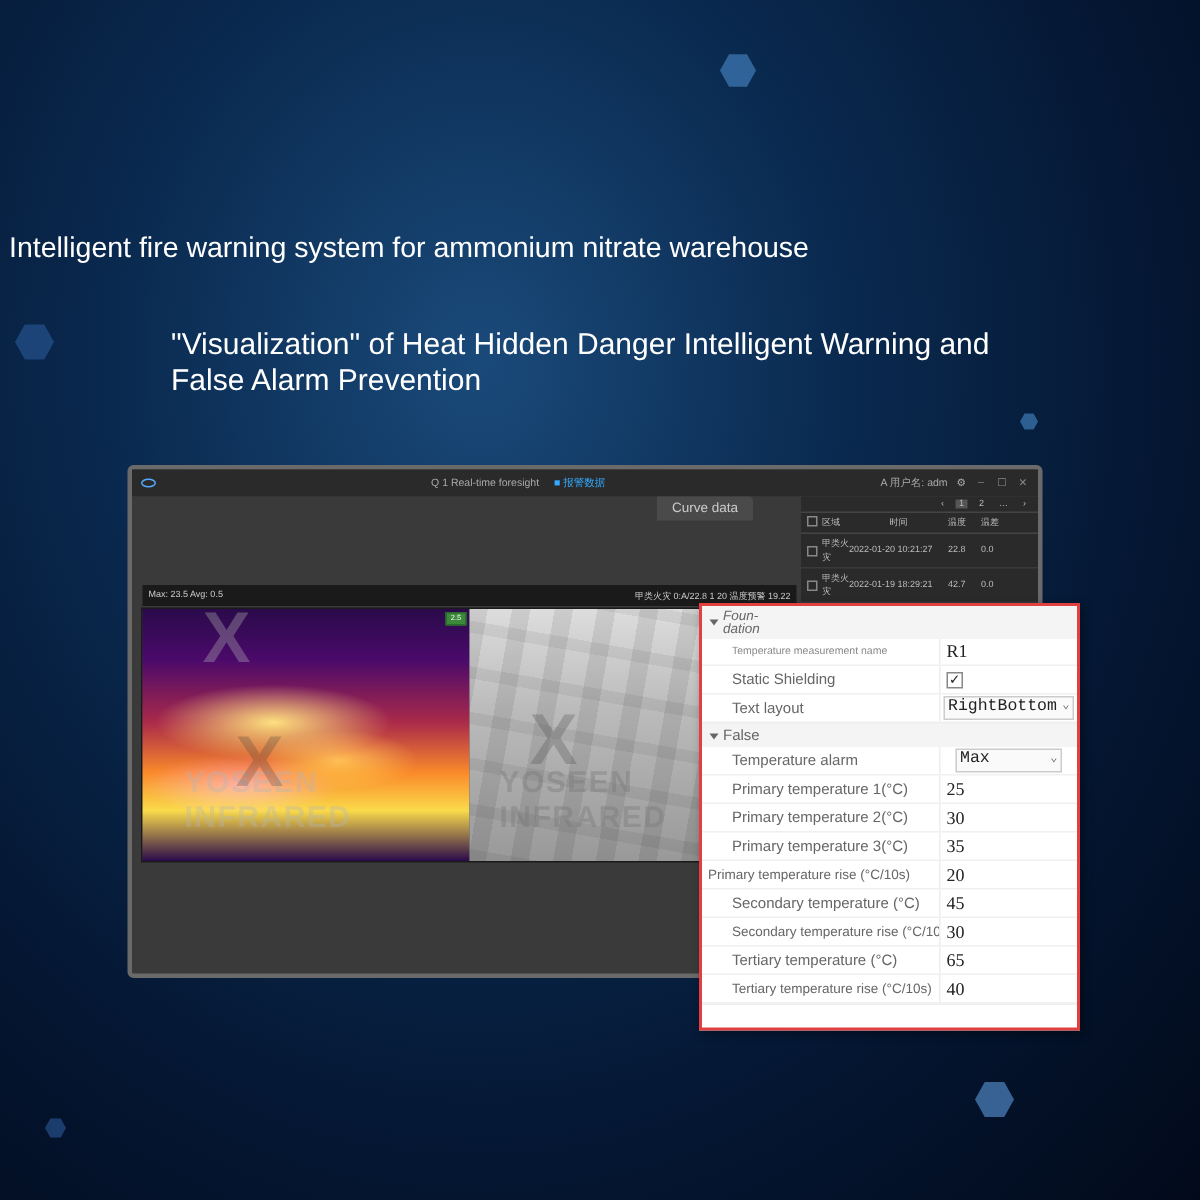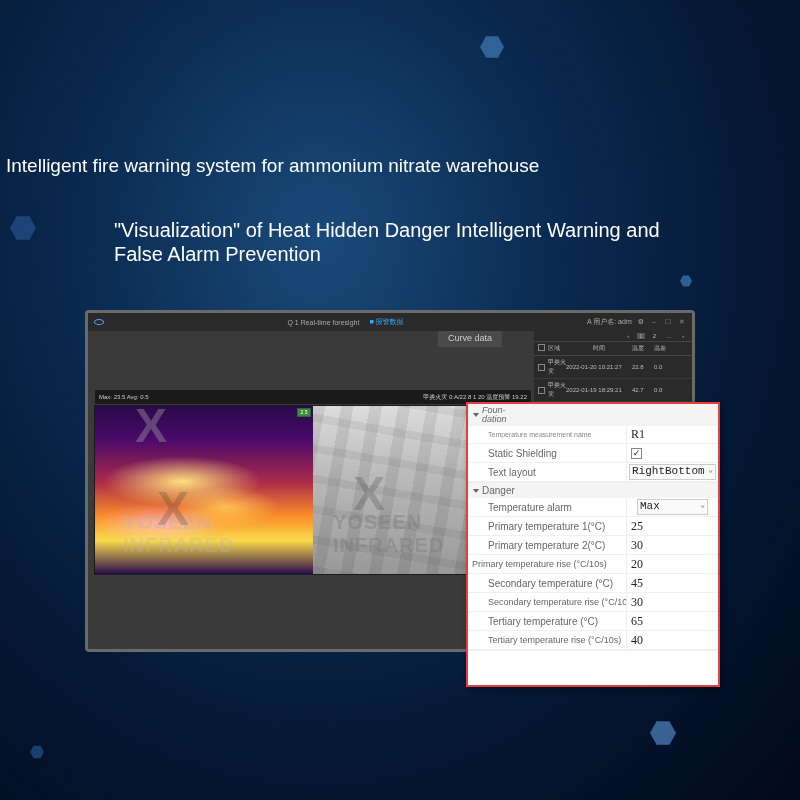--- a/index.html
+++ b/index.html
@@ -184,39 +184,43 @@
         <div class="dropdown">
             <span>RightBottom</span>
             <span class="arrow">⌄</span>
           </div>
       </div>
     </div>
   </div>
   <div class="popup-section">
     <div class="sec-head">
         <span class="tri"></span>
-        <span>Danger</span>
+        <span>False</span>
       </div>
     <div class="prop-row">
       <div class="prop-label">Temperature alarm</div>
       <div class="prop-val" style="padding:0 10px;">
         <div class="dropdown">
             <span>Max</span>
             <span class="arrow">⌄</span>
           </div>
       </div>
     </div>
     <div class="prop-row">
         <div class="prop-label">Primary temperature 1(°C)</div>
         <div class="prop-val">25</div>
       </div>
     <div class="prop-row">
         <div class="prop-label">Primary temperature 2(°C)</div>
         <div class="prop-val">30</div>
       </div>
+    <div class="prop-row">
+        <div class="prop-label">Primary temperature 3(°C)</div>
+        <div class="prop-val">35</div>
+      </div>
     <div class="prop-row" style="padding-left:4px;">
         <div class="prop-label" style="font-size:9px;">Primary temperature rise (°C/10s)</div>
         <div class="prop-val">20</div>
       </div>
     <div class="prop-row">
         <div class="prop-label">Secondary temperature (°C)</div>
         <div class="prop-val">45</div>
       </div>
     <div class="prop-row">
         <div class="prop-label" style="font-size:9px;">Secondary temperature rise (°C/10s)</div>

